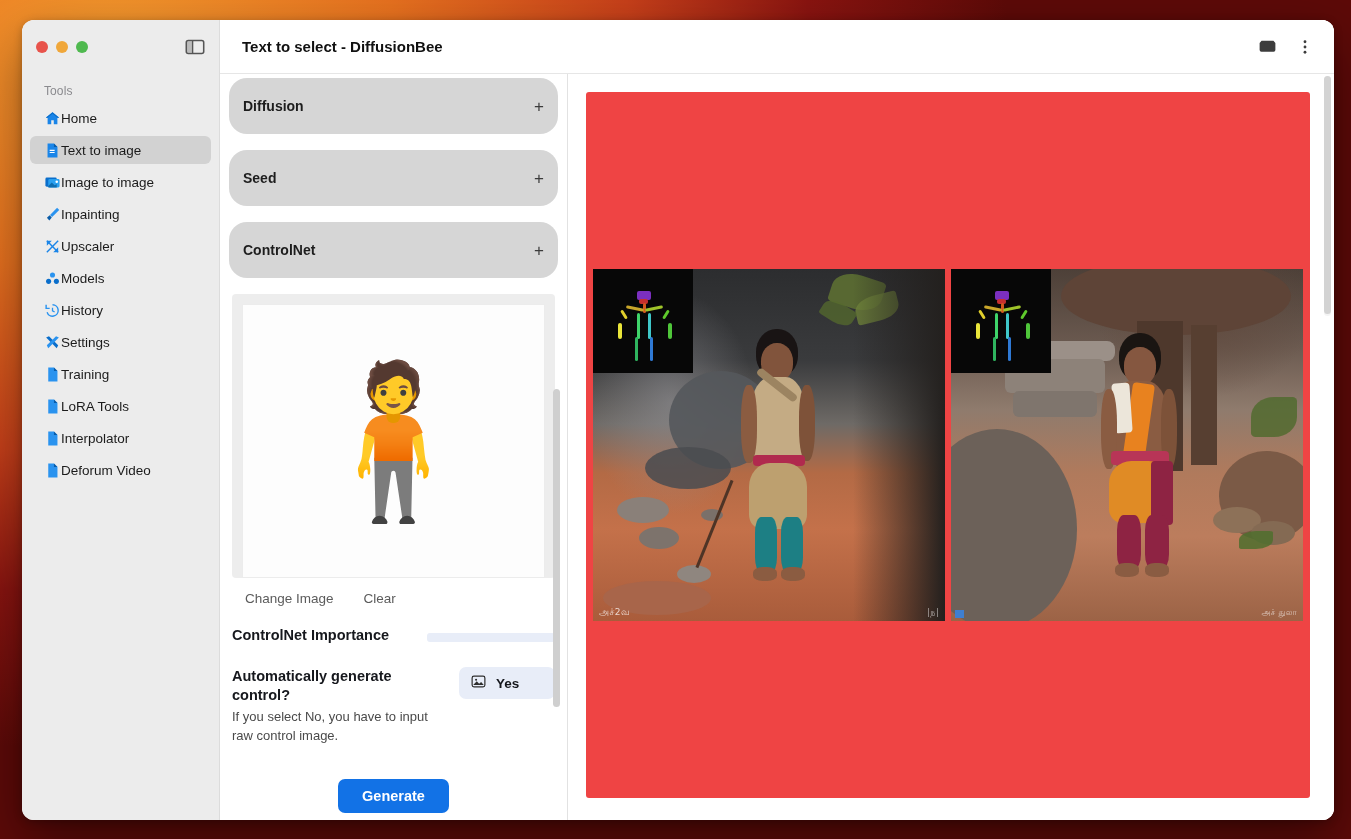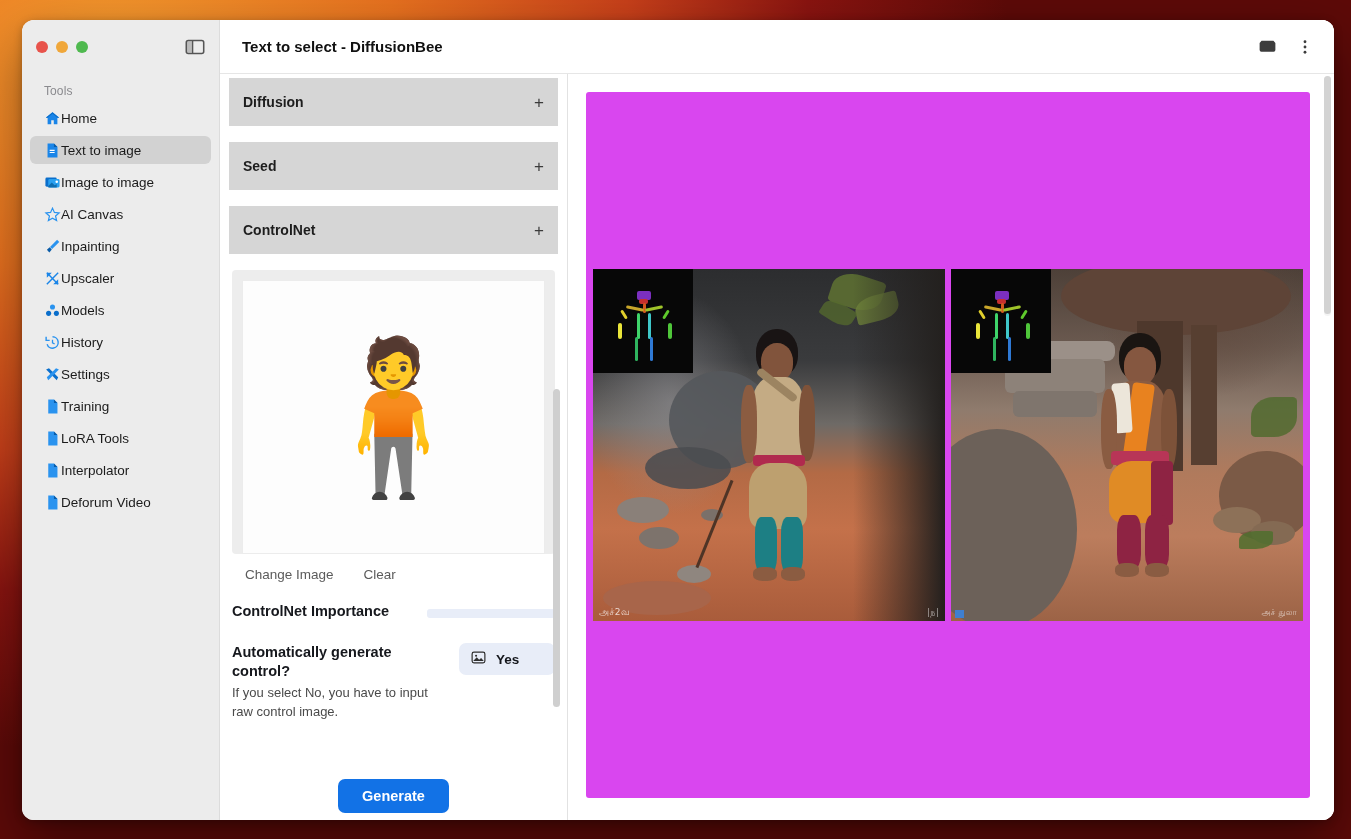--- a/index.html
+++ b/index.html
@@ -129,27 +129,28 @@
     flex: 1;
     overflow: hidden;
     padding: 0 0 0 0;
     position: relative;
   }
   .accordion {
     margin: 4px 9px 0 9px;
   }
   .acc-head {
     background: #d6d6d6;
-    height: 48px;
+    height: 56px;
     display: flex;
     align-items: center;
     justify-content: space-between;
     padding: 0 14px;
     margin-bottom: 16px;
     cursor: default;
+    border-radius: 18px;
   }
   .acc-title { font-size: 14px; font-weight: bold; color: #1d1d1d; }
   .acc-plus { font-size: 17px; color: #3b3b3b; line-height: 1; }
 
   .cn-body { padding: 0 12px; }
   .row-between {
     display: flex;
     align-items: center;
     justify-content: space-between;
     gap: 10px;
@@ -235,21 +236,21 @@
   
   .preview-pane {
     flex: 1;
     background: #ffffff;
     padding: 18px 24px 22px 18px;
     min-width: 0;
     display: flex;
   }
   .preview-canvas {
     flex: 1;
-    background: #d946ef;
+    background: #ef4444;
     border-radius: 3px;
     display: flex;
     align-items: center;
     justify-content: center;
     gap: 6px;
     overflow: hidden;
   }
   .gen-img {
     width: 352px;
     height: 352px;
@@ -361,28 +362,20 @@
           <svg width="17" height="17" viewBox="0 0 24 24">
               <rect x="2" y="5" width="16" height="13" rx="2" fill="#0a6ecb"></rect>
               <rect x="6" y="7" width="16" height="12" rx="2" fill="#29a0f0"></rect>
               <path d="M6 17l5-5 4 4 3-2v5H6z" fill="#0e6db0"></path>
               <circle cx="18" cy="11" r="1.8" fill="#fff"></circle>
             </svg>
         </span>
         <span class="nav-label">Image to image</span>
       </div>
 
-      <div class="nav-item">
-        <span class="nav-ico">
-          <svg width="17" height="17" viewBox="0 0 24 24">
-              <path d="M12 3l2.7 6.1 6.6.6-5 4.4 1.5 6.5L12 17.2 6.2 20.6l1.5-6.5-5-4.4 6.6-.6z" fill="none" stroke="#2a93ef" stroke-width="1.7"></path>
-            </svg>
-        </span>
-        <span class="nav-label">AI Canvas</span>
-      </div>
 
       <div class="nav-item">
         <span class="nav-ico">
           <svg width="17" height="17" viewBox="0 0 24 24">
               <path d="M18.5 2.6l3 3-10 10-3-3z" fill="#2a93ef"></path>
               <path d="M8 13.2l3 3-3.5 4.3-3.4-3.8z" fill="#0a5ca8"></path>
             </svg>
         </span>
         <span class="nav-label">Inpainting</span>
       </div>

